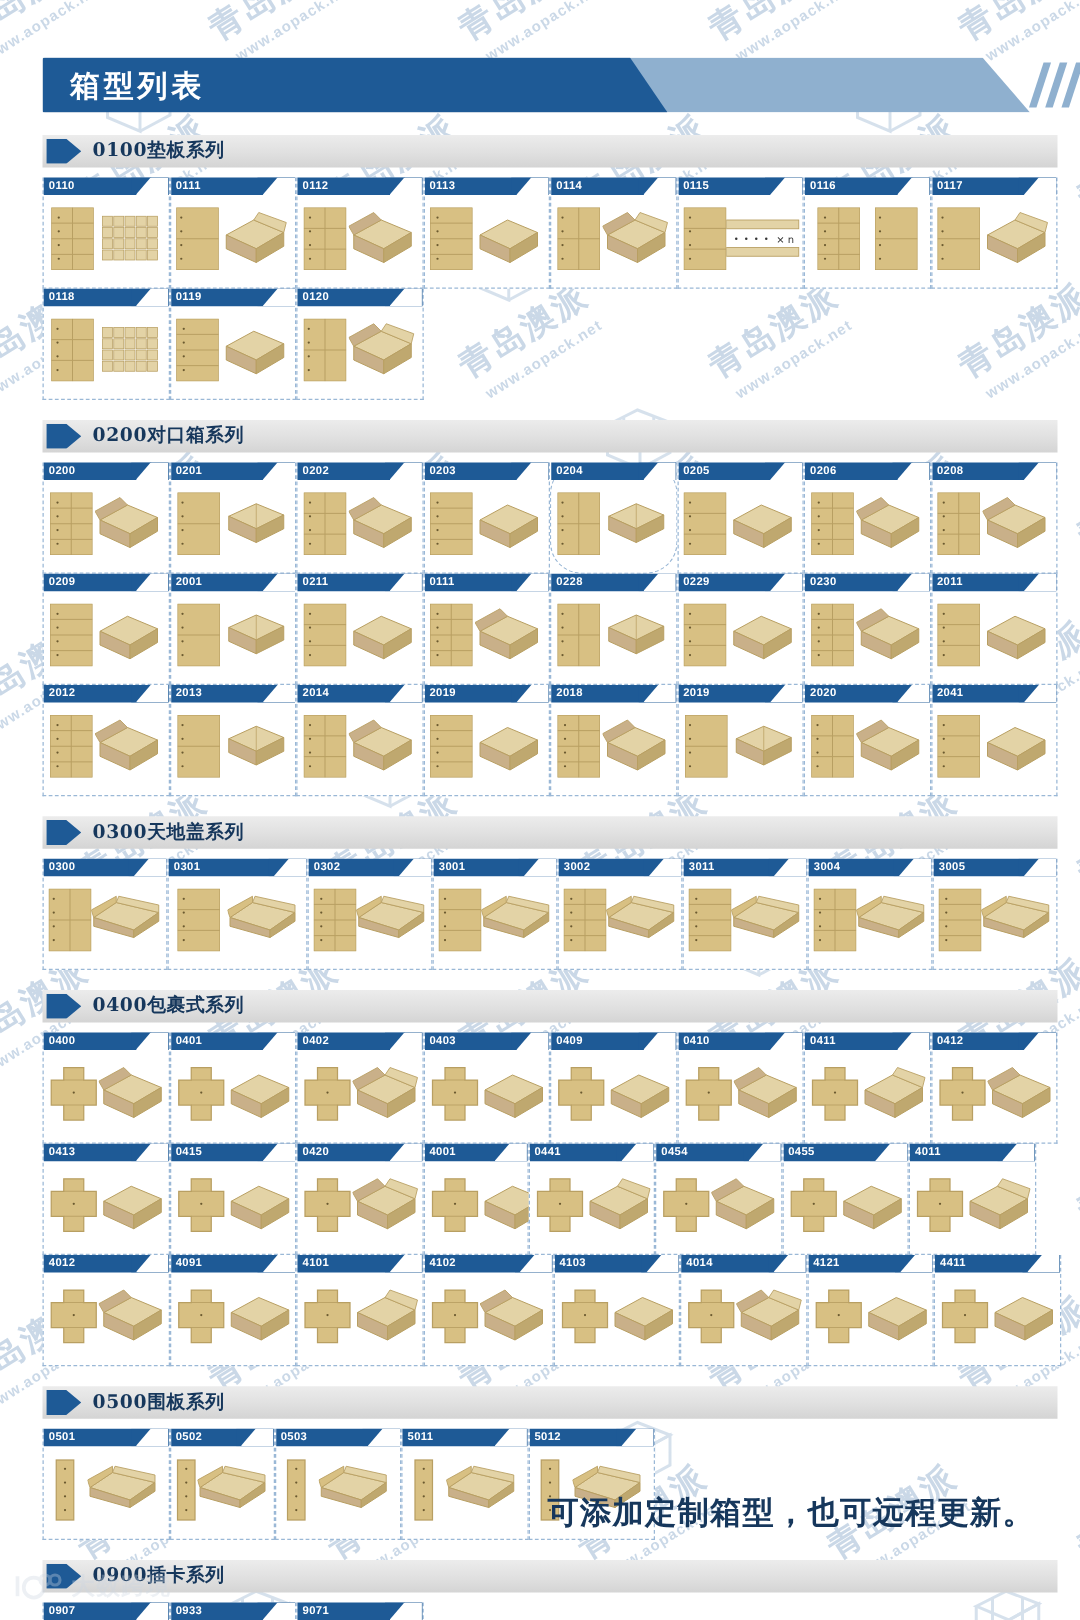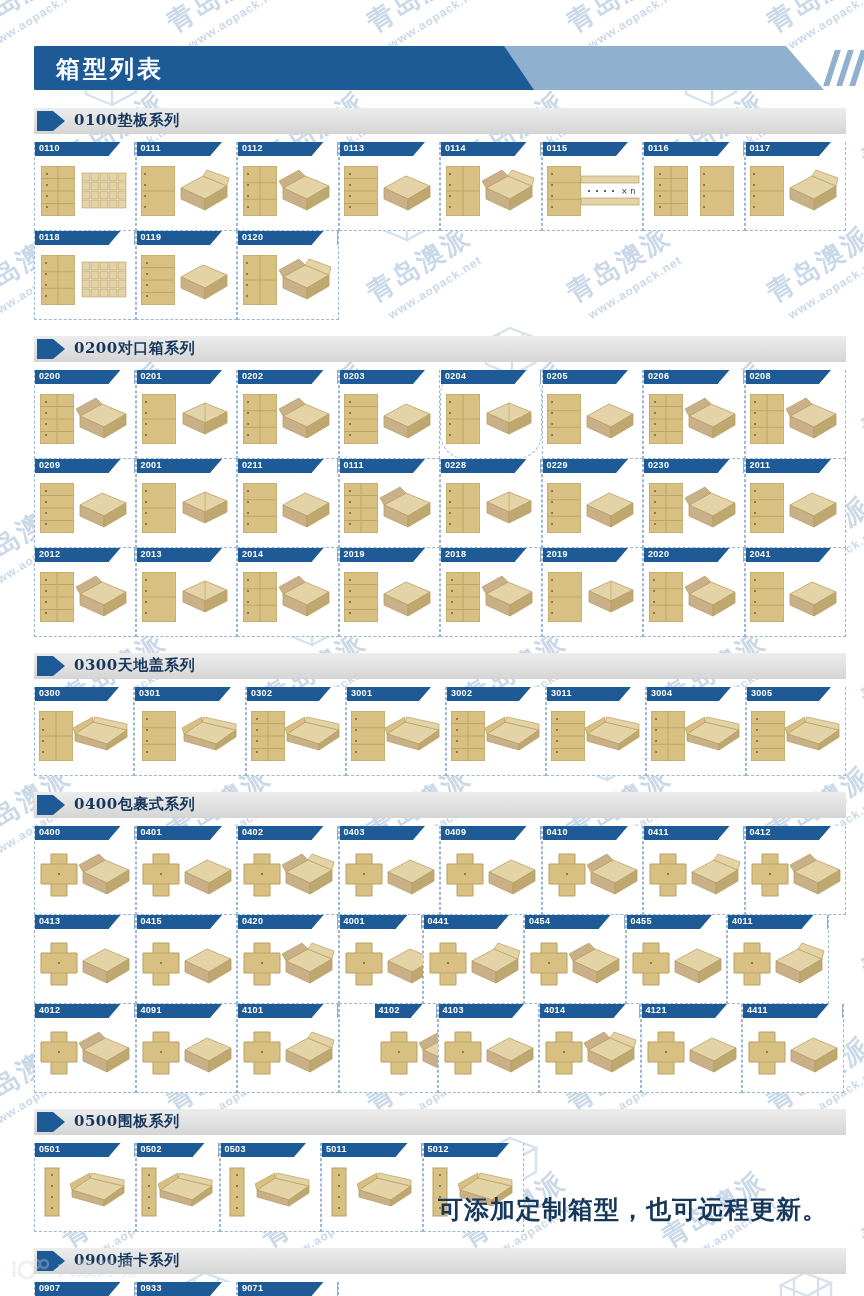--- a/index.html
+++ b/index.html
@@ -2004,21 +2004,21 @@
   </svg></span>
                 <span class="art"><svg width="54" height="46" viewBox="0 0 54 46">
     <polygon points="4,20 26,8 50,18 28,31" fill="#e3d3a6" stroke="#b89f62" stroke-width="0.8"></polygon>
     <polygon points="4,20 28,31 28,42 4,31" fill="#c9b089" stroke="#b89f62" stroke-width="0.8"></polygon>
     <polygon points="28,31 50,18 50,29 28,42" fill="#bfa86f" stroke="#b89f62" stroke-width="0.8"></polygon>
 
     <polygon points="26,8 50,18 52,10 30,2" fill="#e3d3a6" stroke="#b89f62" stroke-width="0.7"></polygon>
   </svg></span>
               </div>
             </div>
-            <div class="cell" style="width: 99px; padding-left: 35px;">
+            <div class="cell" style="width: 112px;">
               <div class="cell-tab">
                 <span class="rnd"></span>
                 <span class="cell-code">4102</span>
               </div>
               <div class="cell-body">
                 <span class="art"><svg width="40" height="46" viewBox="0 0 40 46">
     <path d="M12 2 H28 V12 H38 V32 H28 V44 H12 V32 H2 V12 H12 Z" fill="#d8c083" stroke="#b89f62" stroke-width="1"></path>
     <line x1="12" y1="12" x2="28" y2="12" stroke="#b89f62" stroke-width="0.7"></line>
     <line x1="12" y1="32" x2="28" y2="32" stroke="#b89f62" stroke-width="0.7"></line>
     <circle cx="20" cy="22" r="0.9" fill="#6b5a30"></circle>

